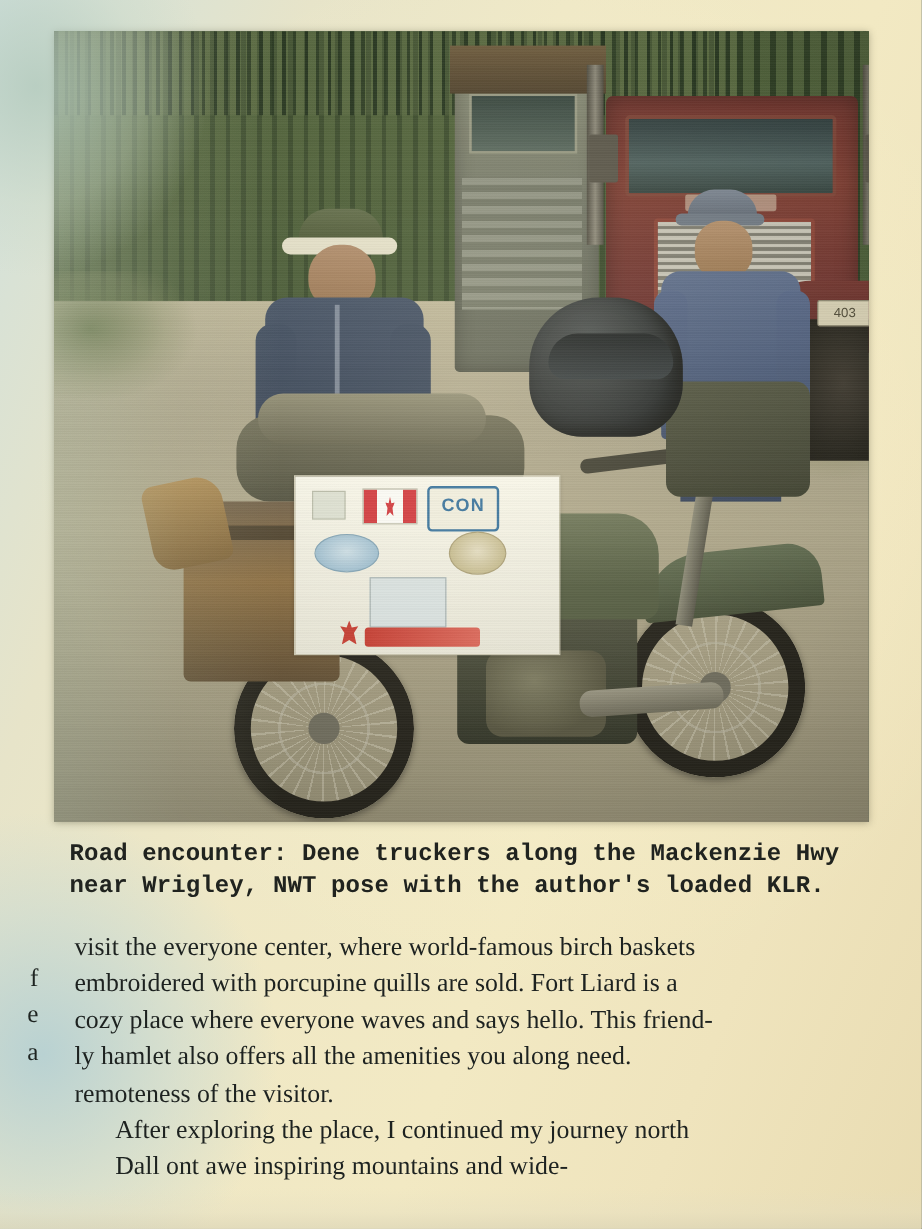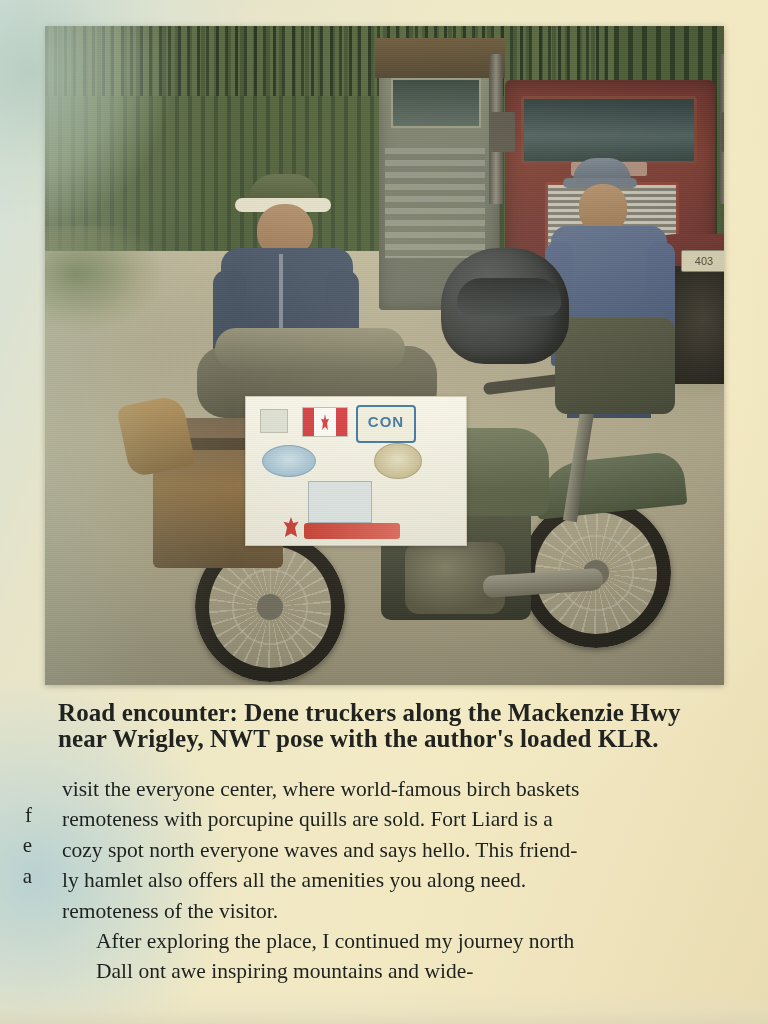--- a/index.html
+++ b/index.html
@@ -430,23 +430,23 @@
     background: linear-gradient(90deg, rgba(196,208,186,0.42) 0%, rgba(200,208,186,0.12) 55%, rgba(200,208,186,0) 100%);
     pointer-events:none;
   }
 
   
   #caption {
     position:absolute;
     left: 58px;
     top: 700px;
     width: 660px;
-    font-family: Liberation Serif, serif;
+    font-family: Liberation Mono, monospace;
     font-weight: bold;
-    font-size: 25px;
+    font-size: 20px;
     line-height: 26px;
     color: #20231f;
     letter-spacing: 0.1px;
   }
   #caption .cap-line { white-space: nowrap; }
 
   
   #body-col {
     position:absolute;
     left: 62px;
@@ -587,22 +587,22 @@
 
   <div id="stub">
     <span>f</span>
     <span>e</span>
     <span>a</span>
   </div>
 
   <div id="body-col">
     <p>
       <span class="ln">visit the everyone center, where world-famous birch baskets</span>
-      <span class="ln">remoteness with porcupine quills are sold. Fort Liard is a</span>
-      <span class="ln">cozy spot north everyone waves and says hello. This friend-</span>
+      <span class="ln">embroidered with porcupine quills are sold. Fort Liard is a</span>
+      <span class="ln">cozy place where everyone waves and says hello. This friend-</span>
       <span class="ln">ly hamlet also offers all the amenities you along need.</span>
       <span class="ln">remoteness of the visitor.</span>
     </p>
     <p>
       <span class="ln indent">After exploring the place, I continued my journey north</span>
       <span class="ln indent">Dall ont awe inspiring mountains and wide-</span>
     </p>
   </div>
 
   <div class="bottom-blur"></div>

